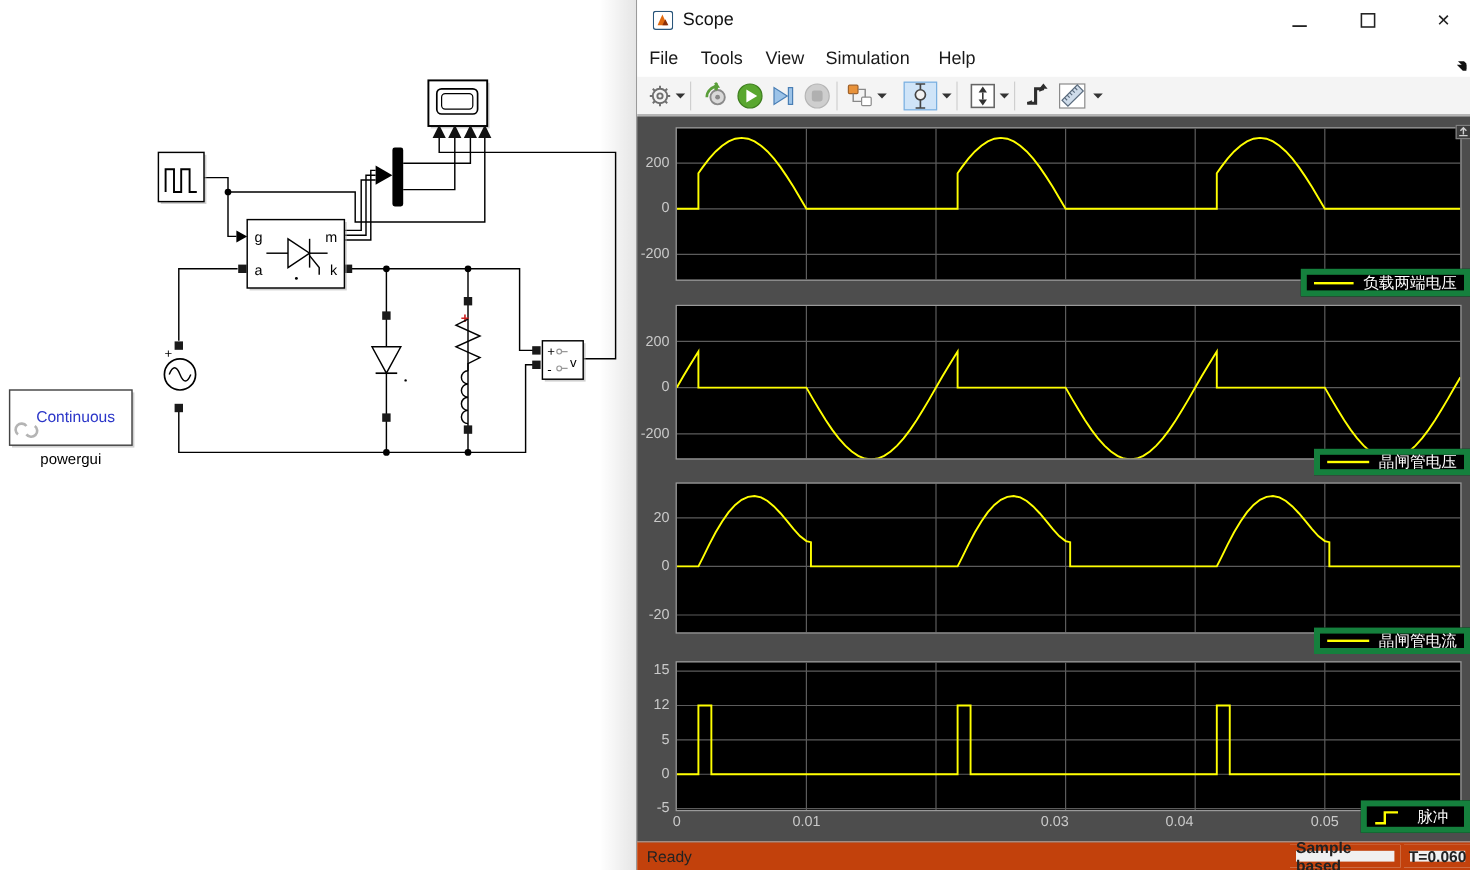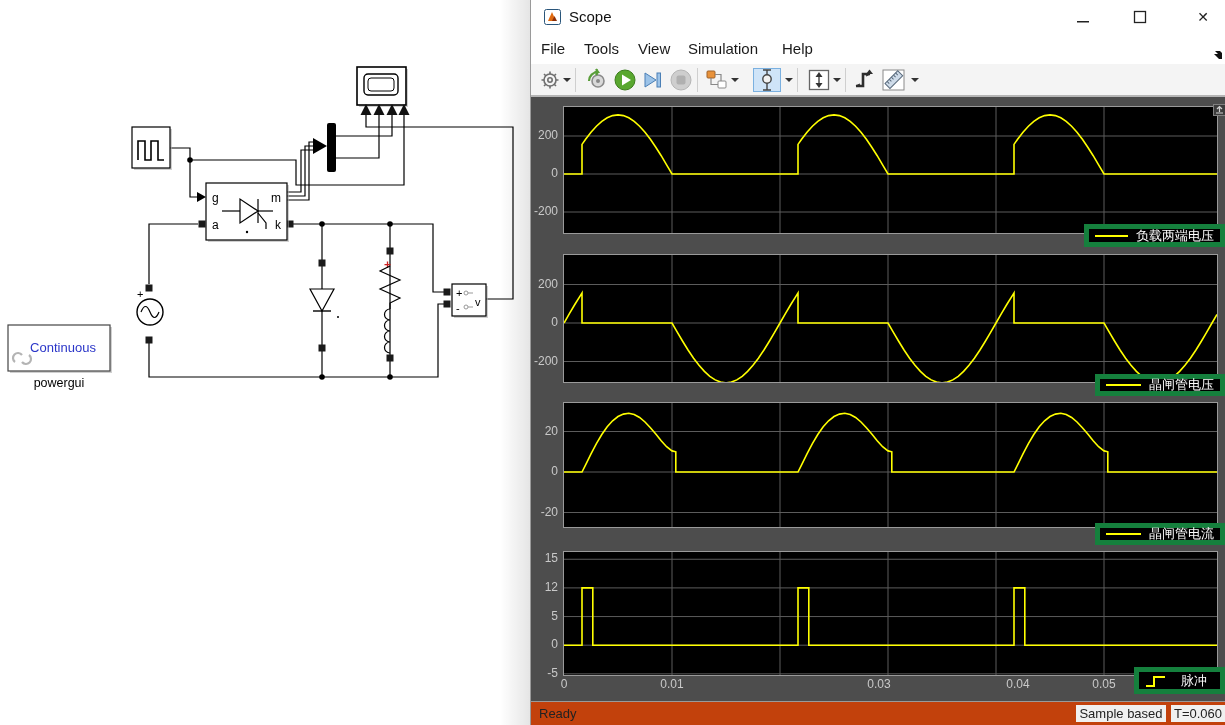--- a/index.html
+++ b/index.html
@@ -22,22 +22,22 @@
   .caret{width:0;height:0;border-left:4px solid transparent;border-right:4px solid transparent;border-top:4px solid #333;}
   #plots-region{left:0;top:97px;width:695px;height:604px;background:#4d4d4d;}
   .axes{position:absolute;left:33px;width:653px;background:#000;outline:1px solid #9a9a9a;}
   .ytick{position:absolute;width:34px;text-align:right;font-size:12px;color:#c9c9c9;}
   .xtick{position:absolute;width:40px;text-align:center;font-size:12px;color:#c9c9c9;top:677px;}
   .legend{position:absolute;background:#000;border:5px solid #15803d;display:flex;align-items:center;box-sizing:border-box;}
   .legend .line{height:0;border-top:2px solid #ffff00;}
   .legend .txt{color:#fff;font-size:13px;white-space:nowrap;}
   #statusbar{left:0;top:701px;width:695px;height:24px;background:#c2410c;border-top:1px solid #9a9a9a;box-sizing:border-box;}
   #status-ready{left:8px;top:4px;font-size:13px;color:#222;}
-  .status-cell{top:2px;height:19px;border:1px solid #c2410c;box-sizing:border-box;font-size:13px;color:#222;
-    display:flex;align-items:center;justify-content:center;background:#f0f0f0;}
+  .status-cell{top:2px;height:19px;border:5px solid #c2410c;box-sizing:border-box;font-size:13px;color:#222;
+    display:flex;align-items:center;justify-content:center;background:#f0f0f0;font-weight:bold;}
   #corner-expand{left:682px;top:104px;width:13px;height:12px;background:#3c3c3c;border:1px solid #808080;box-sizing:border-box;}
   svg{display:block;}
 </style>
 </head>
 <body>
 
 <div id="canvas" class="abs">
 <svg width="530" height="725" viewBox="0 0 530 725">
 
   <g stroke="#000" stroke-width="1.2" fill="none">
@@ -348,21 +348,21 @@
       </div>
       <span class="ytick" style="left: -7px; top: 454.25px;">15</span>
       <span class="ytick" style="left: -7px; top: 482.9px;">12</span>
       <span class="ytick" style="left: -7px; top: 511.55px;">5</span>
       <span class="ytick" style="left: -7px; top: 540.2px;">0</span>
       <span class="ytick" style="left: -7px; top: 568.85px;">-5</span>
       <span class="xtick" style="left: 13px; top: 580px;">0</span>
       <span class="xtick" style="left: 121px; top: 580px;">0.01</span>
       <span class="xtick" style="left: 229px; top: 576px; margin-top: 28px;">0.02</span>
       <span class="xtick" style="left: 328px; top: 580px;">0.03</span>
-      <span class="xtick" style="left: 467px; top: 580px; text-align: center;">0.04</span>
+      <span class="xtick" style="left: 432px; top: 580px; text-align: center;">0.04</span>
       <span class="xtick" style="left: 553px; top: 580px;">0.05</span>
     </div>
   <div id="corner-expand" class="abs">
     <svg width="11" height="10">
         <path d="M2,8 H9 M5.5,7 V2 M3,4 L5.5,1.5 L8,4" stroke="#cfcfcf" stroke-width="1.2" fill="none"></path>
       </svg>
   </div>
 
   <div class="abs legend" style="left:553px;top:224px;width:141px;height:23px;padding:0 6px;">
     <span class="line" style="width:52px"></span>

